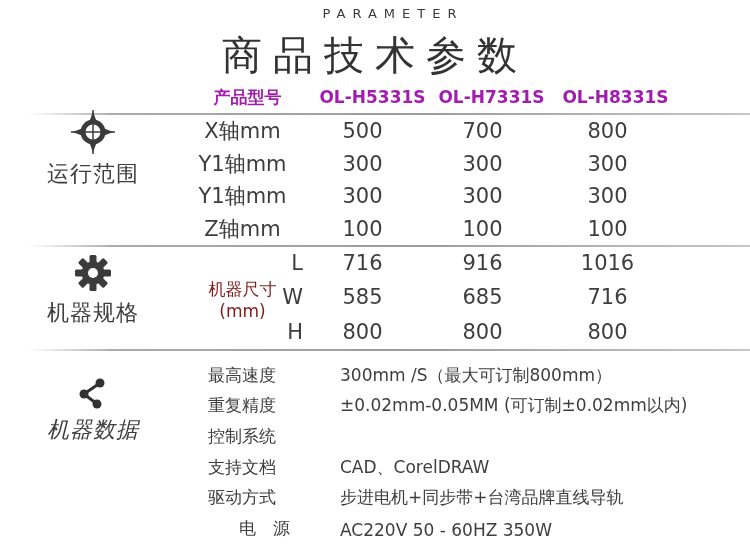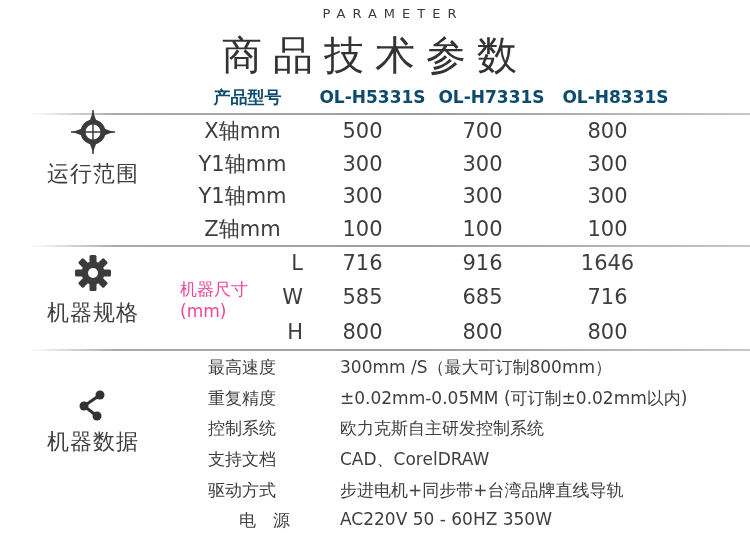--- a/index.html
+++ b/index.html
@@ -34,42 +34,42 @@
   .hr3 { top:349px; }
 
   
   .cols { display:grid; grid-template-columns:125px 115px 125px 125px; }
   .cell { text-align:center; font-size:21px; line-height:1; align-self:center; }
 
   .header-row {
     position:absolute; top:89px; left:180px; width:498px;
     display:grid; grid-template-columns:135px 115px 123px 125px;
   }
-  .header-row .cell { font-weight:bold; color:#0c4a6e; font-size:17px; }
+  .header-row .cell { font-weight:bold; color:#a21caf; font-size:17px; }
 
   .sec { position:absolute; left:180px; width:490px; display:grid; }
   .sec1 { top:115px; height:131px; grid-template-rows:repeat(4,1fr); }
   .sec2 { top:246px; height:104px; grid-template-rows:repeat(3,1fr); }
   .sec2 .sub-cell { text-align:right; padding-right:2px; }
   .group-label {
     position:absolute; left:180px; top:278px; width:125px;
-    text-align:left; font-size:17px; line-height:22px; color:#ec4899;
+    text-align:center; font-size:17px; line-height:22px; color:#7f1d1d;
   }
 
   .sec3 { top:356px; height:184px; left:180px; width:560px; grid-template-rows:repeat(6,1fr); }
-  .sec3 .row { display:flex; align-items:flex-start; }
+  .sec3 .row { display:flex; align-items:flex-end; }
   .sec3 .lbl { width:82px; margin-left:28px; font-size:17px; }
   .sec3 .lbl-last { text-align:right; }
   .sec3 .val { margin-left:50px; font-size:17px; white-space:nowrap; }
 
   
   .sb { position:absolute; left:20px; width:146px; text-align:center; }
   .sb1 { top:110px; }
   .sb2 { top:253px; }
-  .sb3 { top:388px; }
+  .sb3 { top:376px;font-style:italic; }
   .sb .sb-label { margin-top:5px; font-size:22px; color:#3e3e3e; letter-spacing:1px; }
   .sb svg { display:inline-block; vertical-align:top; }
 </style>
 </head>
 <body>
 
 <div class="page">
 
   <div class="eyebrow">PARAMETER</div>
   <div class="title">商品技术参数</div>
@@ -161,21 +161,21 @@
   <div class="group-label">
     <div>机器尺寸</div>
     <div>(mm)</div>
   </div>
 
   <div class="sec sec2">
     <div class="cols">
       <div class="cell sub-cell">L</div>
       <div class="cell">716</div>
       <div class="cell">916</div>
-      <div class="cell">1646</div>
+      <div class="cell">1016</div>
     </div>
     <div class="cols">
       <div class="cell sub-cell">W</div>
       <div class="cell">585</div>
       <div class="cell">685</div>
       <div class="cell">716</div>
     </div>
     <div class="cols">
       <div class="cell sub-cell">H</div>
       <div class="cell">800</div>
@@ -188,21 +188,20 @@
     <div class="row">
       <div class="lbl">最高速度</div>
       <div class="val">300mm /S（最大可订制800mm）</div>
     </div>
     <div class="row">
       <div class="lbl">重复精度</div>
       <div class="val">±0.02mm-0.05MM (可订制±0.02mm以内)</div>
     </div>
     <div class="row">
       <div class="lbl">控制系统</div>
-      <div class="val">欧力克斯自主研发控制系统</div>
     </div>
     <div class="row">
       <div class="lbl">支持文档</div>
       <div class="val">CAD、CorelDRAW</div>
     </div>
     <div class="row">
       <div class="lbl">驱动方式</div>
       <div class="val">步进电机+同步带+台湾品牌直线导轨</div>
     </div>
     <div class="row">

